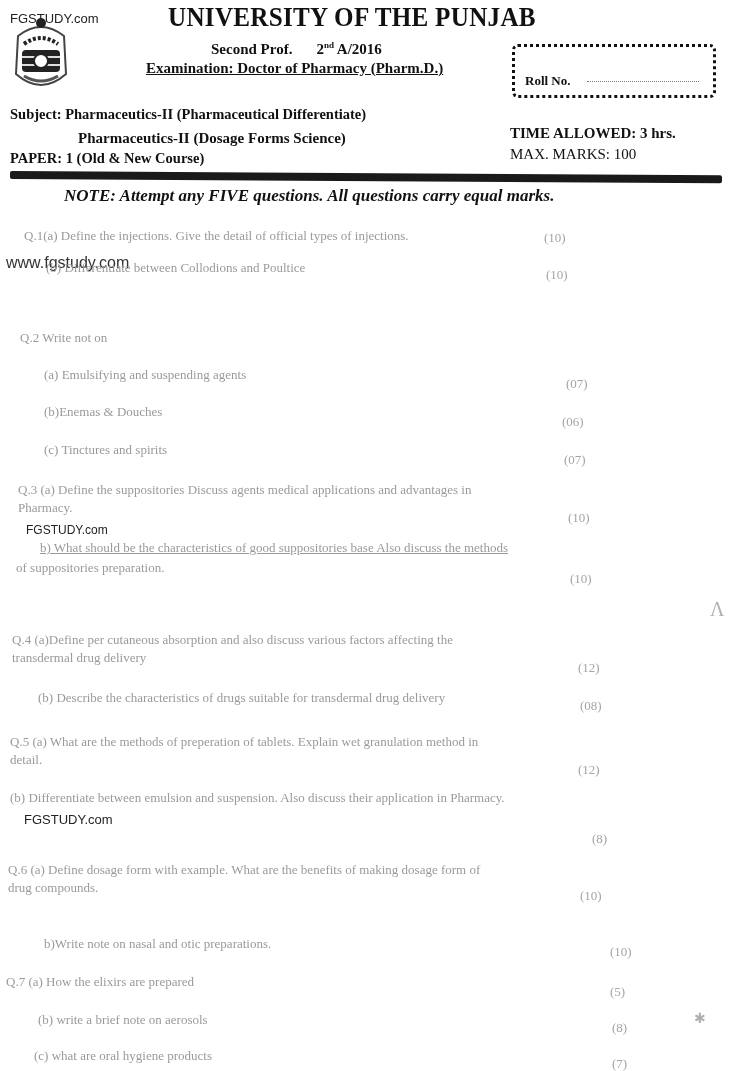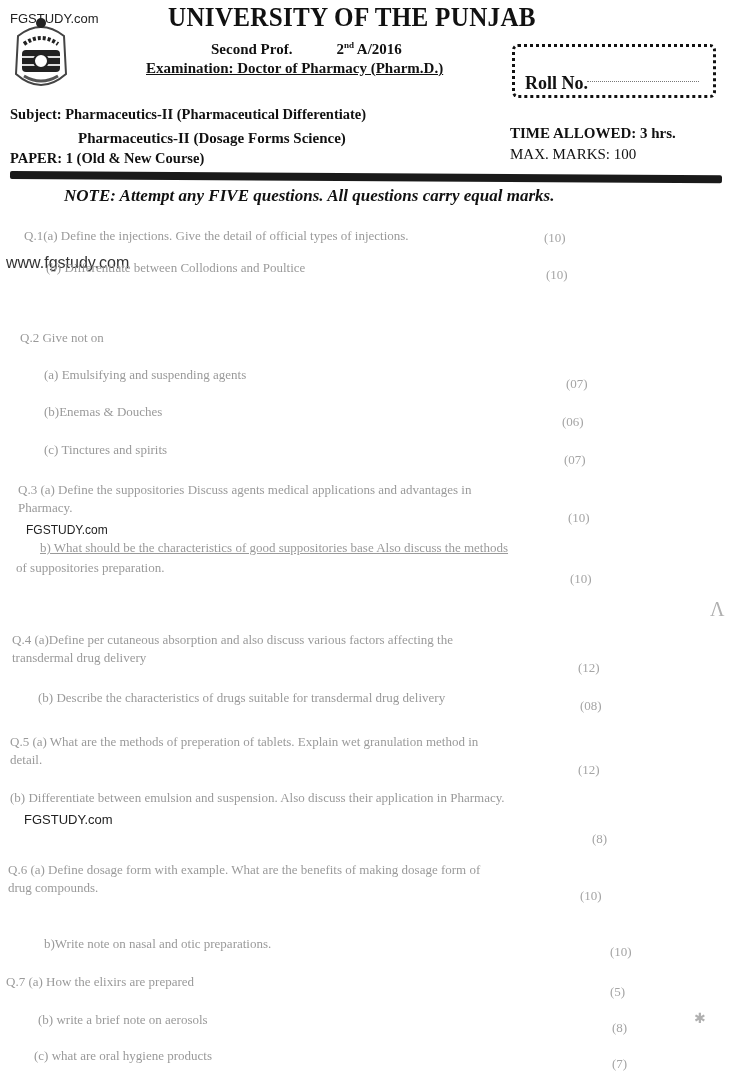--- a/index.html
+++ b/index.html
@@ -6,25 +6,25 @@
     html, body { width: 731px; height: 1071px; background: #ffffff; overflow: hidden; }
     body { position: relative; font-family: "Liberation Serif", serif; color: #111; }
 
     .abs { position: absolute; white-space: nowrap; }
 
     
     .watermark { font-family: "Liberation Sans", sans-serif; font-size: 13px; color: #222; }
     .logo { left: 10px; top: 14px; width: 62px; height: 80px; }
     .uni-title { left: 168px; top: 2px; font-size: 27px; font-weight: bold; letter-spacing: 0.3px; font-family: "Liberation Serif", serif; transform: scaleX(0.93); transform-origin: left top; }
     .exam-line1 { left: 211px; top: 40px; font-size: 15px; font-weight: bold; }
-    .exam-line1 .year { margin-left: 44px; }
+    .exam-line1 .year { margin-left: 24px; }
     .exam-line1 sup { font-size: 9px; }
     .exam-line2 { left: 146px; top: 60px; font-size: 15px; font-weight: bold; text-decoration: underline; }
     .roll-box { left: 512px; top: 44px; width: 204px; height: 54px; border: 3px dotted #111; border-radius: 6px; }
-    .roll-label { position: absolute; left: 10px; top: 26px; font-size: 18px; font-weight: bold; }
+    .roll-label { position: absolute; left: 10px; top: 26px; font-size: 13px; font-weight: bold; }
     .roll-dots { position: absolute; left: 72px; top: 34px; width: 112px; border-bottom: 1px dotted #777; }
 
     .subject { left: 10px; top: 106px; font-size: 14.5px; font-weight: bold; }
     .subject2 { left: 78px; top: 130px; font-size: 15px; font-weight: bold; }
     .paper { left: 10px; top: 150px; font-size: 14.5px; font-weight: bold; }
     .time { left: 510px; top: 125px; font-size: 15px; font-weight: bold; }
     .marks { left: 510px; top: 146px; font-size: 15px; font-weight: normal; }
     .rule { left: 10px; top: 171px; width: 712px; height: 8px; background: #1a1a1a; transform: rotate(0.35deg); transform-origin: left center; border-radius: 2px; }
     .note { left: 64px; top: 186px; font-size: 17px; font-weight: bold; font-style: italic; }
 
@@ -71,21 +71,21 @@
 <div class="abs rule"></div>
 
 <div class="abs note">NOTE: Attempt any FIVE questions. All questions carry equal marks.</div>
 
 <div class="abs q" style="left:24px; top:228px;">Q.1(a) Define  the  injections. Give the detail of  official  types  of  injections.</div>
 <div class="abs mk" style="left:544px; top:230px;">(10)</div>
 <div class="abs watermark" style="left:6px; top:254px; font-size:16px; color:#333;">www.fgstudy.com</div>
 <div class="abs q" style="left:46px; top:260px;">(b) Differentiate between Collodions and Poultice</div>
 <div class="abs mk" style="left:546px; top:267px;">(10)</div>
 
-<div class="abs q" style="left:20px; top:330px;">Q.2   Give not on</div>
+<div class="abs q" style="left:20px; top:330px;">Q.2   Write not on</div>
 <div class="abs q" style="left:44px; top:367px;">(a)    Emulsifying and suspending agents</div>
 <div class="abs mk" style="left:566px; top:376px;">(07)</div>
 <div class="abs q" style="left:44px; top:404px;">(b)Enemas &amp; Douches</div>
 <div class="abs mk" style="left:562px; top:414px;">(06)</div>
 <div class="abs q" style="left:44px; top:442px;">(c)   Tinctures and spirits</div>
 <div class="abs mk" style="left:564px; top:452px;">(07)</div>
 
 <div class="abs q" style="left:18px; top:482px;">Q.3  (a) Define  the suppositories Discuss  agents  medical applications and advantages   in</div>
 <div class="abs q" style="left:18px; top:500px;">Pharmacy.</div>
 <div class="abs mk" style="left:568px; top:510px;">(10)</div>

